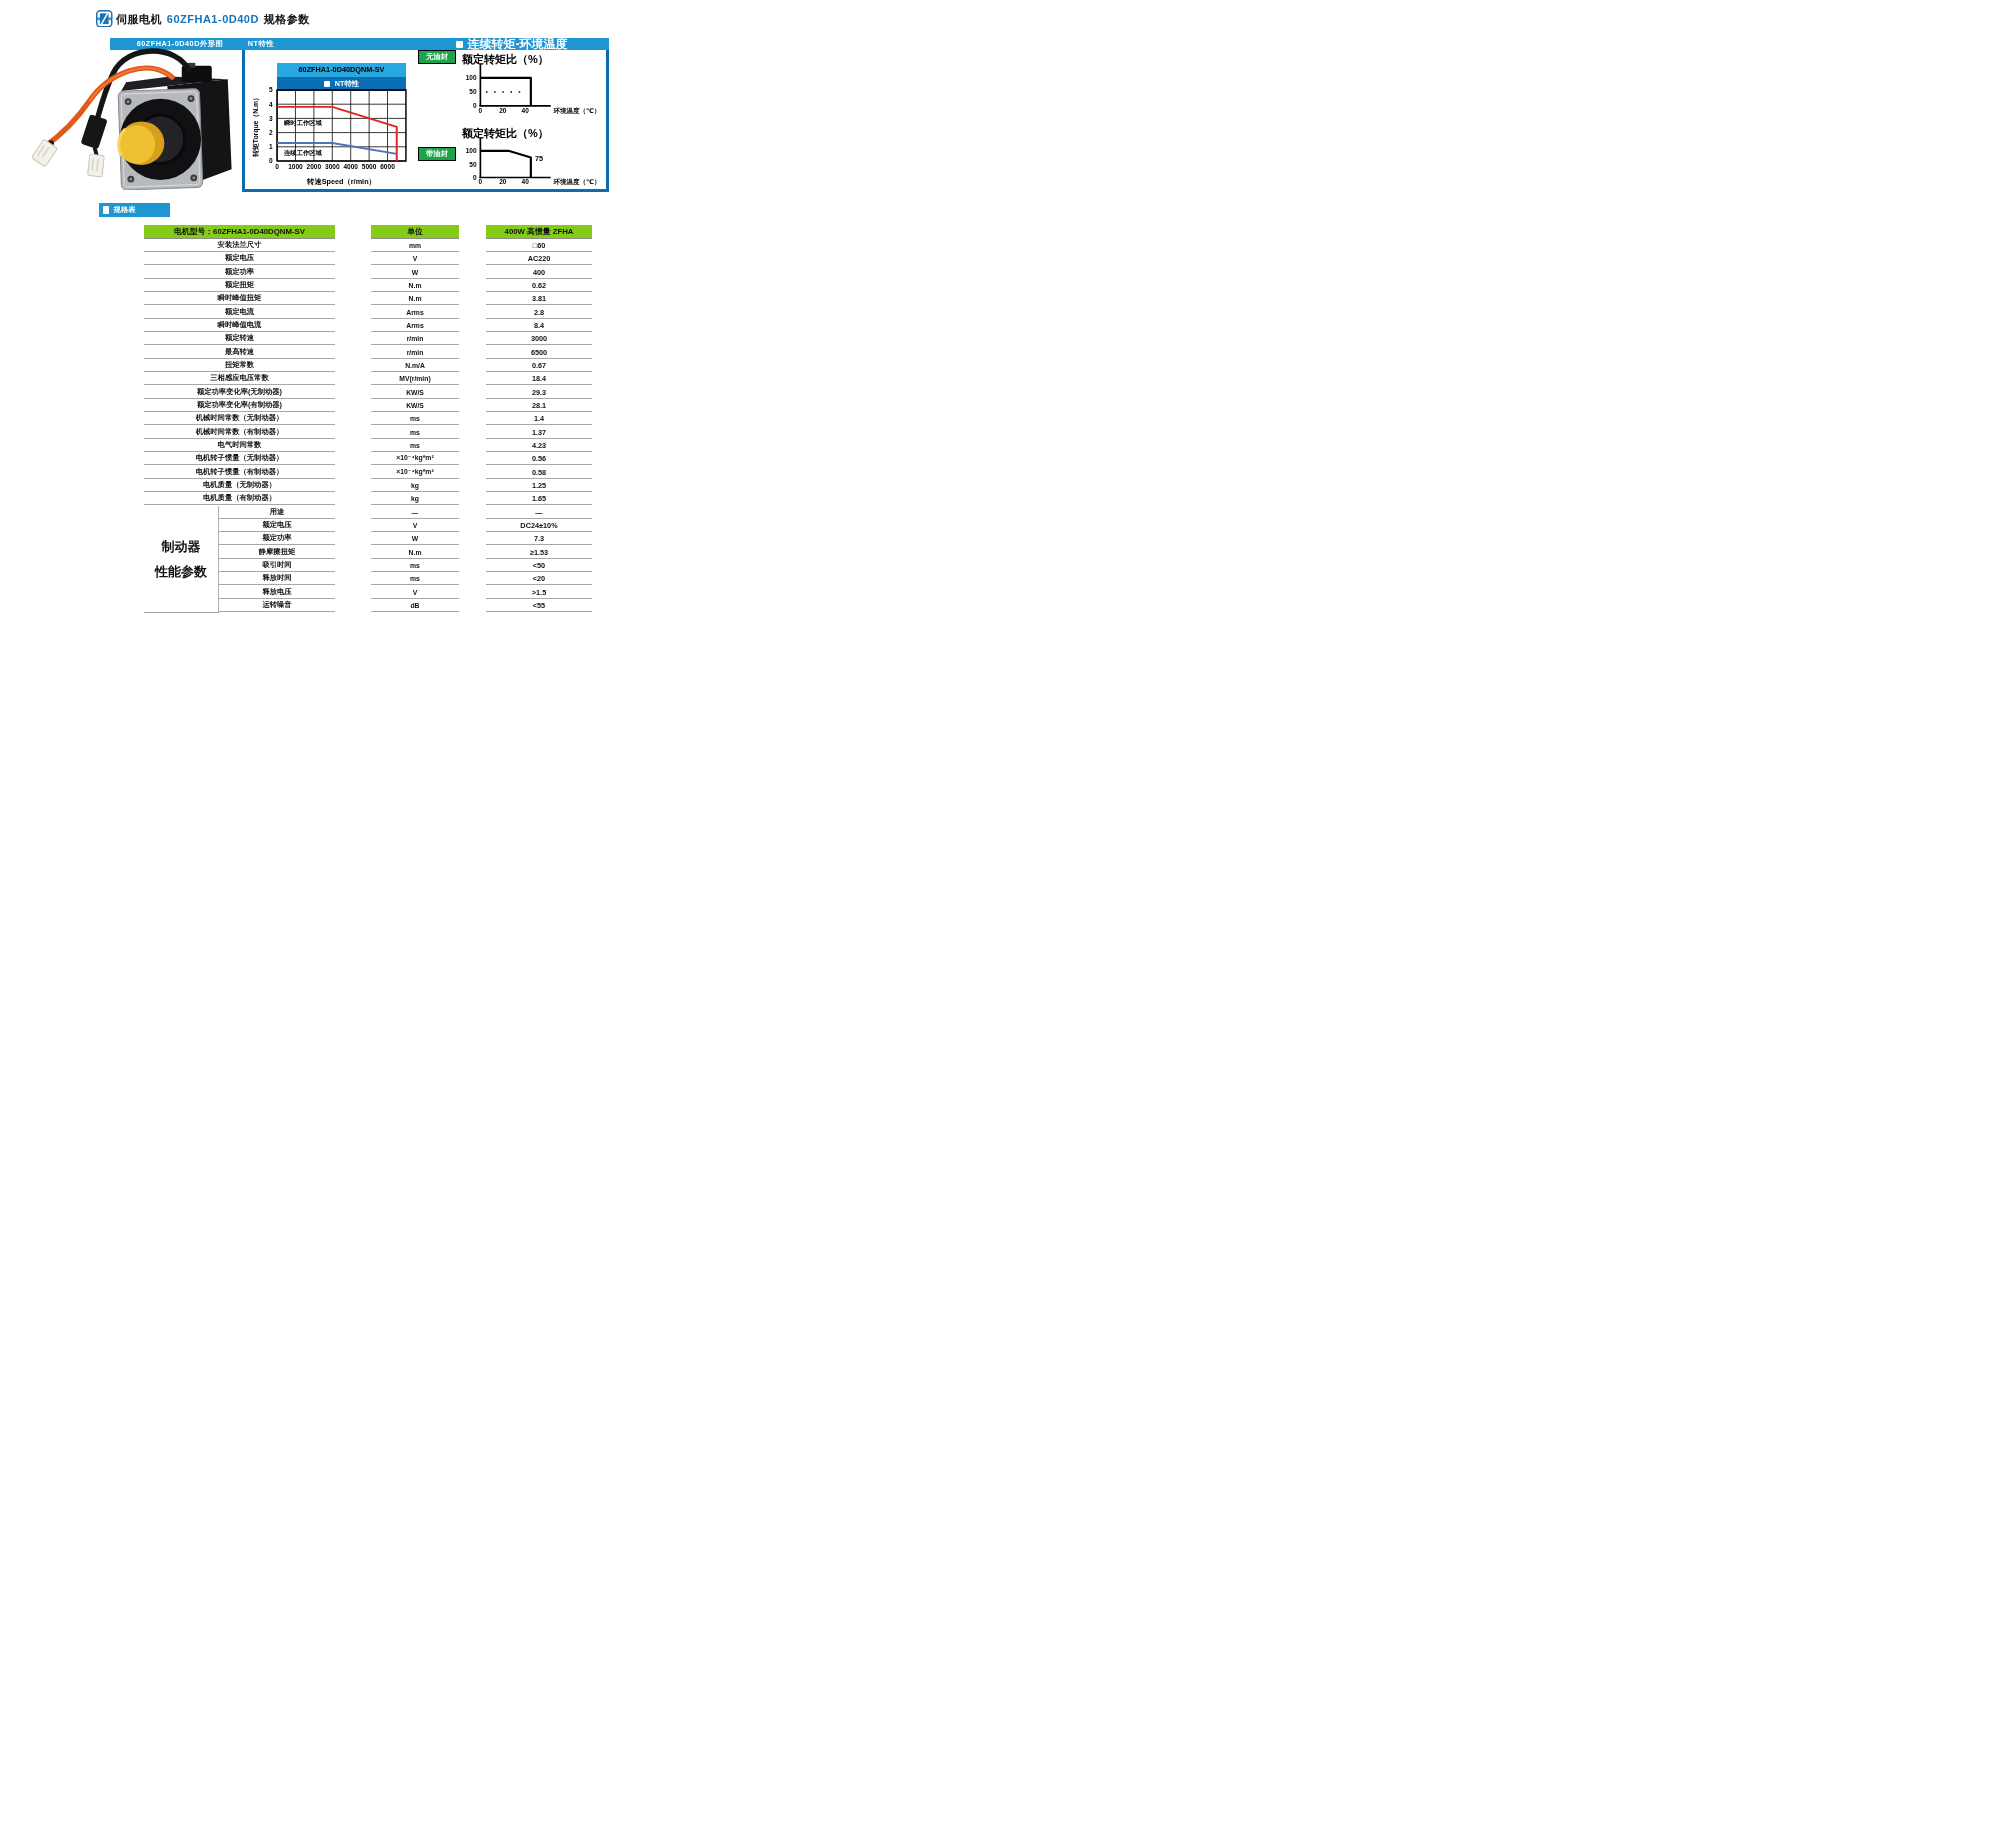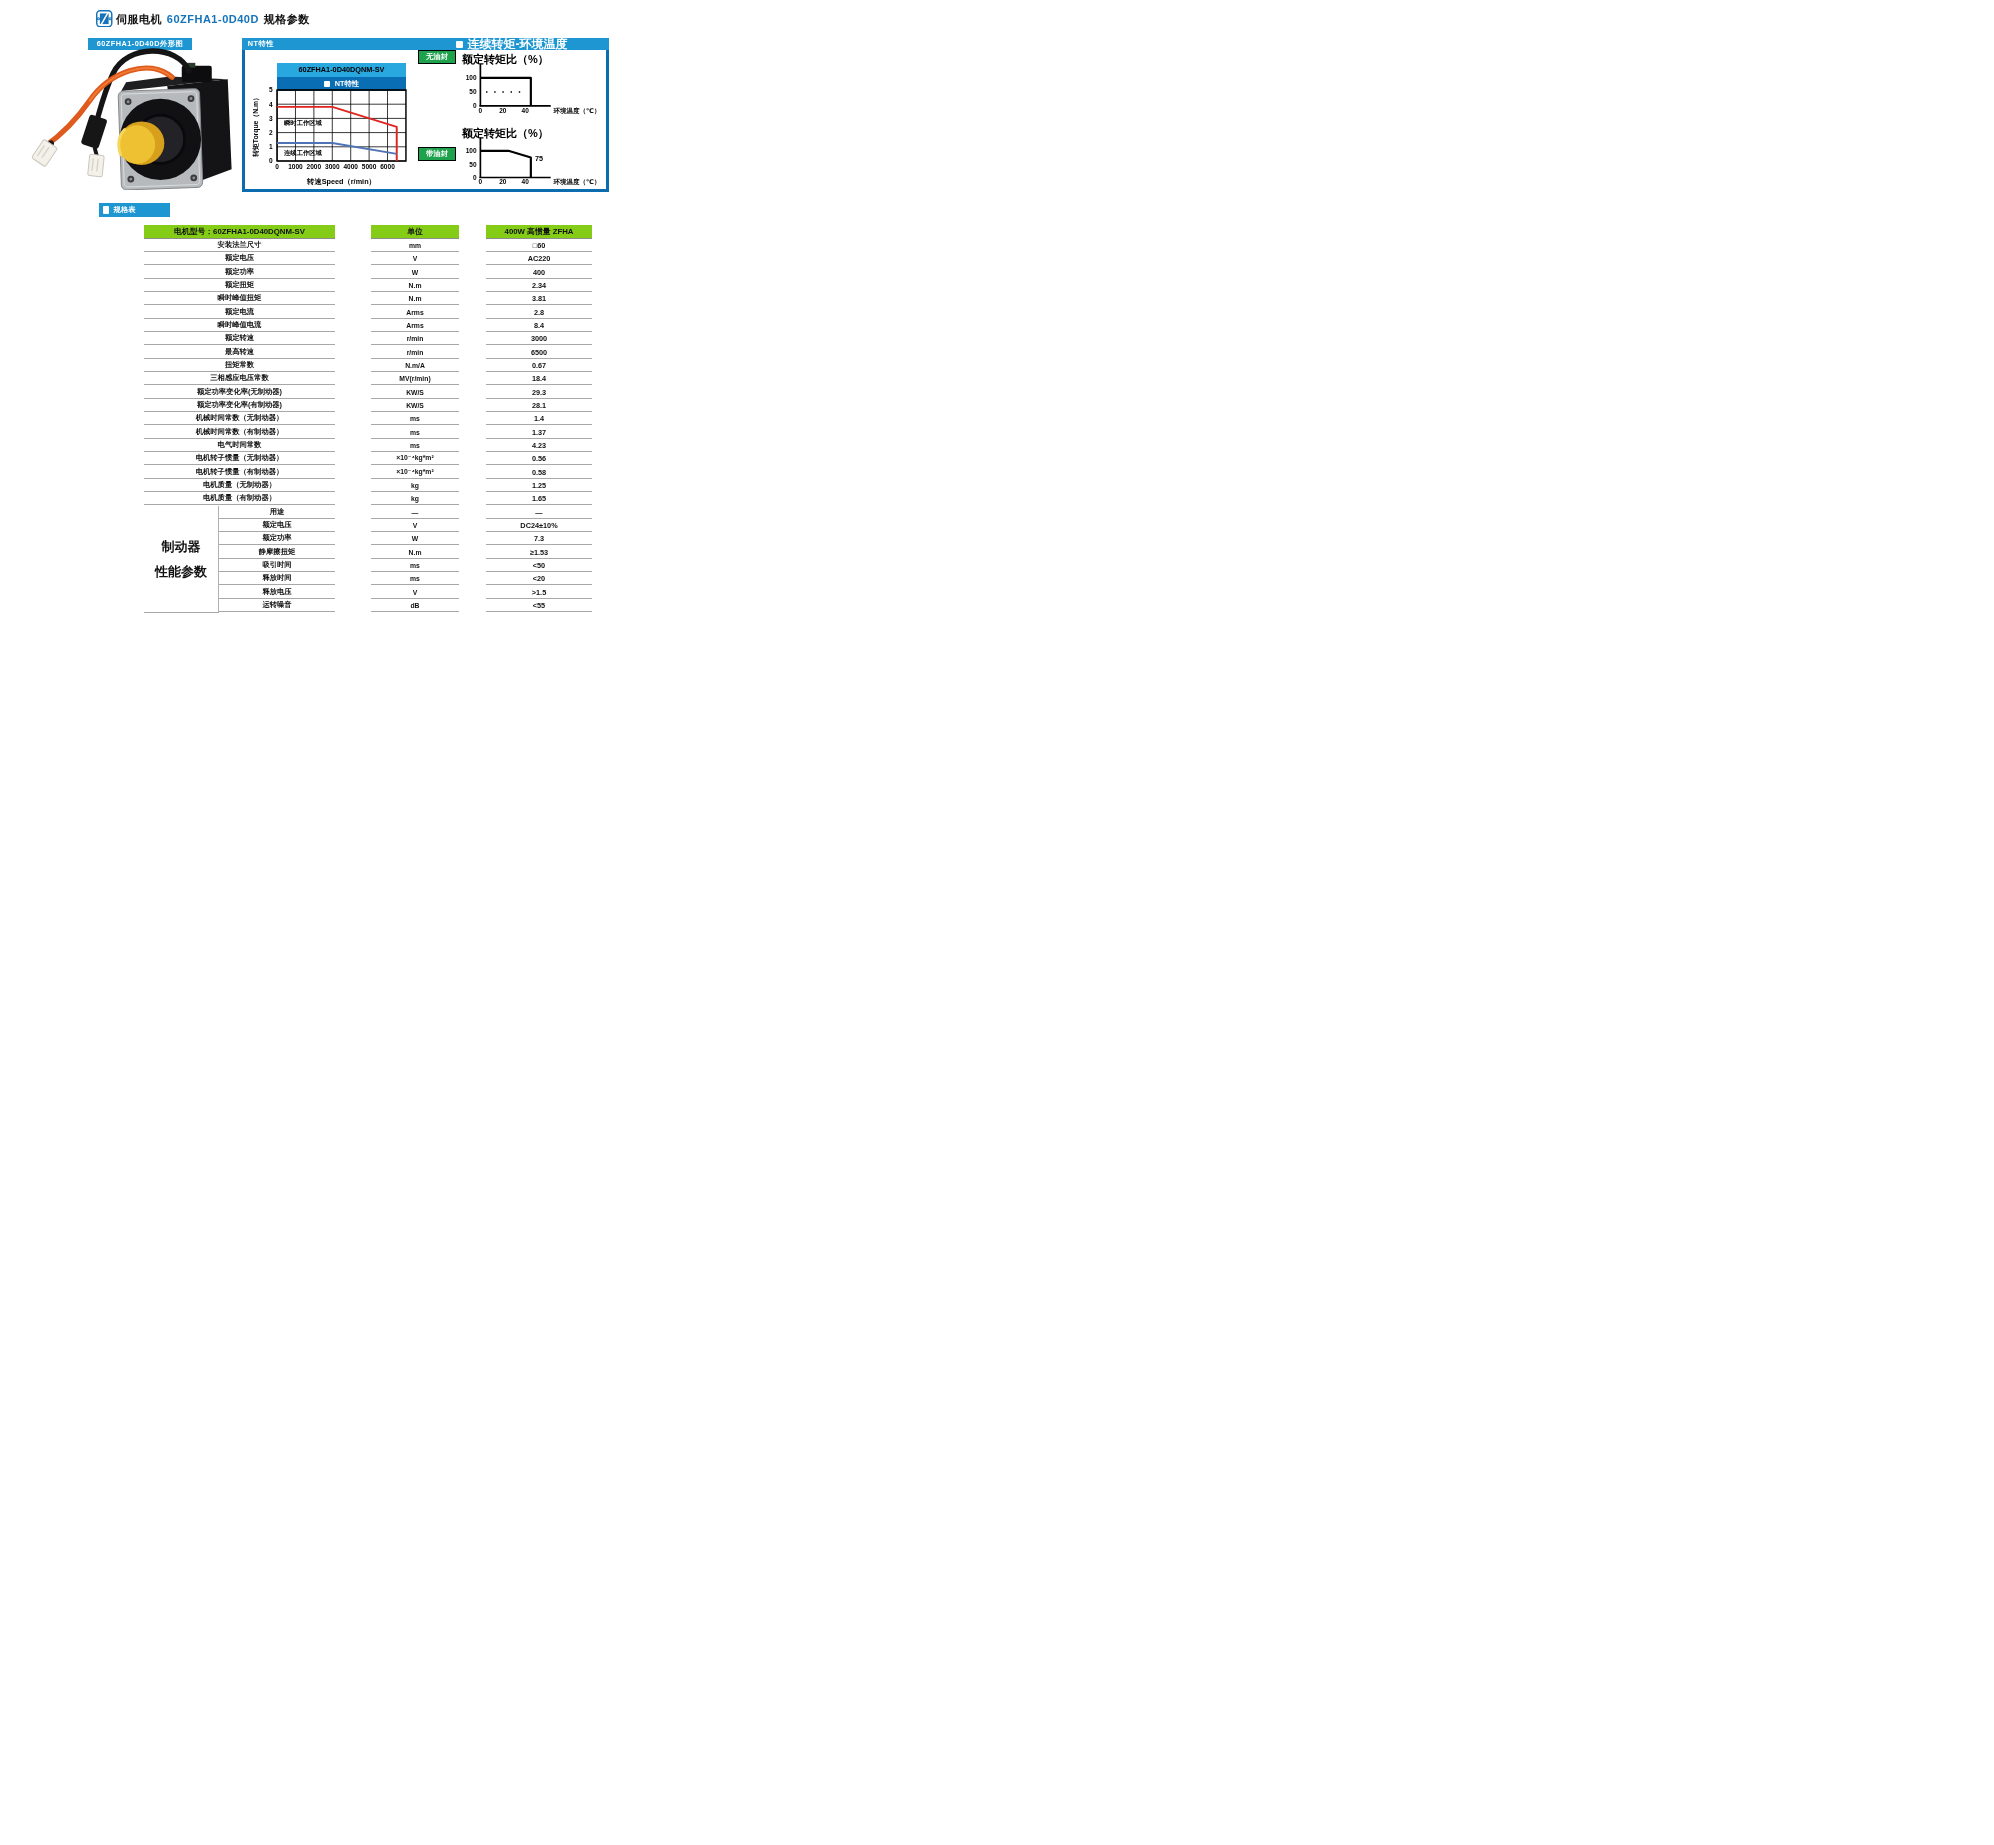--- a/index.html
+++ b/index.html
@@ -60,21 +60,21 @@
     <line x1="10" y1="31" x2="25" y2="5" stroke="#fff" stroke-width="3"></line>
     <circle cx="5" cy="18" r="3.2" fill="#1673B9"></circle>
       <circle cx="5" cy="18" r="1.2" fill="#fff"></circle>
     <circle cx="29" cy="18" r="3.2" fill="#1673B9"></circle>
       <circle cx="29" cy="18" r="1.2" fill="#fff"></circle>
   </svg>
   <div class="page-title">
     <span>伺服电机</span><span class="model">60ZFHA1-0D40D</span><span>规格参数</span>
   </div>
 
-  <div class="bluebar" style="left:88px;top:38px;width:104px;height:12px;">60ZFHA1-0D40D外形图</div>
+  <div class="bluebar" style="left:110px;top:38px;width:140px;height:12px;">60ZFHA1-0D40D外形图</div>
 
   <svg class="abs" style="left:22px;top:48px" width="213" height="142" viewBox="0 0 440 292">
     <polygon points="300,78 425,64 433,250 330,288" fill="#141416"></polygon>
     <polygon points="205,88 300,78 425,64 305,58 215,70" fill="#1f1f22"></polygon>
     <rect x="330" y="36" width="62" height="34" rx="4" fill="#0d0d0f"></rect>
     <rect x="338" y="30" width="20" height="10" fill="#2c3c2c"></rect>
     <path d="M345,46 C320,-8 218,-10 188,52 C170,90 162,124 154,152" fill="none" stroke="#151515" stroke-width="11" stroke-linecap="round"></path>
     <path d="M310,60 C262,18 180,50 140,108 C115,144 80,180 48,202" fill="none" stroke="#DF5A1D" stroke-width="11" stroke-linecap="round"></path>
     <path d="M310,60 C262,18 180,50 140,108" fill="none" stroke="#F07A33" stroke-width="4" stroke-linecap="round"></path>
     <path d="M60,196 L38,212" stroke="#1a1a1a" stroke-width="12" stroke-linecap="round"></path>
@@ -217,21 +217,21 @@
       <div class="cell c3">AC220</div>
     </div>
     <div class="trow" style="top:41px">
       <div class="cell c1">额定功率</div>
       <div class="cell c2">W</div>
       <div class="cell c3">400</div>
     </div>
     <div class="trow" style="top:54px">
       <div class="cell c1">额定扭矩</div>
       <div class="cell c2">N.m</div>
-      <div class="cell c3">2.34</div>
+      <div class="cell c3">0.62</div>
     </div>
     <div class="trow" style="top:67px">
       <div class="cell c1">瞬时峰值扭矩</div>
       <div class="cell c2">N.m</div>
       <div class="cell c3">3.81</div>
     </div>
     <div class="trow" style="top:81px">
       <div class="cell c1">额定电流</div>
       <div class="cell c2">Arms</div>
       <div class="cell c3">2.8</div>

